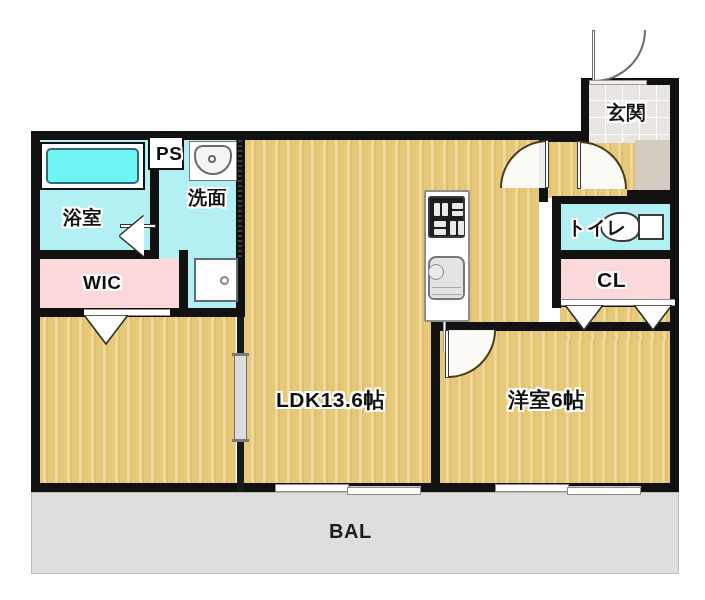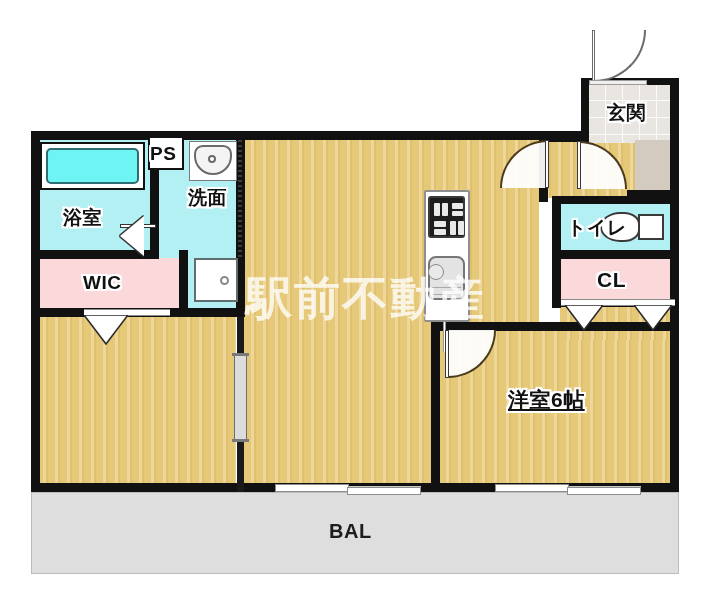--- a/index.html
+++ b/index.html
@@ -366,24 +366,24 @@
   </div>
 
   <div class="abs window-rail" style="left:275px; top:486px; width:146px; height:6px;"></div>
   <div class="abs window-pane" style="left:275px; top:484px; width:74px; height:8px;"></div>
   <div class="abs window-pane" style="left:347px; top:487px; width:74px; height:8px;"></div>
 
   <div class="abs window-rail" style="left:495px; top:486px; width:146px; height:6px;"></div>
   <div class="abs window-pane" style="left:495px; top:484px; width:74px; height:8px;"></div>
   <div class="abs window-pane" style="left:567px; top:487px; width:74px; height:8px;"></div>
 
-  <div class="watermark" style="left:246px; top:268px;">駅前不動産</div>
 
   <div class="lbl lbl-md" style="left:63px; top:205px;">浴室</div>
   <div class="lbl lbl-md" style="left:188px; top:185px;">洗面</div>
-  <div class="lbl lbl-md" style="left:150px; top:143px;">PS</div>
+  <div class="lbl lbl-md" style="left:156px; top:143px;">PS</div>
   <div class="lbl lbl-md" style="left:83px; top:272px;">WIC</div>
-  <div class="lbl lbl-lg" style="left:508px; top:386px;text-decoration:underline;">洋室6帖</div>
+  <div class="lbl lbl-lg" style="left:276px; top:386px;">LDK13.6帖</div>
+  <div class="lbl lbl-lg" style="left:508px; top:386px;">洋室6帖</div>
   <div class="lbl lbl-md" style="left:567px; top:215px;">トイレ</div>
   <div class="lbl lbl-lg" style="left:597px; top:268px;">CL</div>
   <div class="lbl lbl-md" style="left:607px; top:100px;">玄関</div>
 
 </div>
 
 </body></html>

